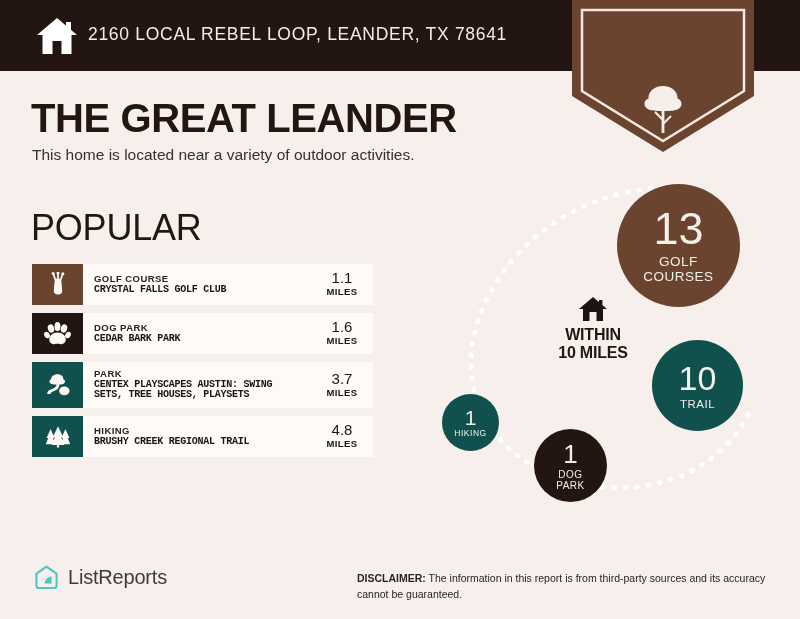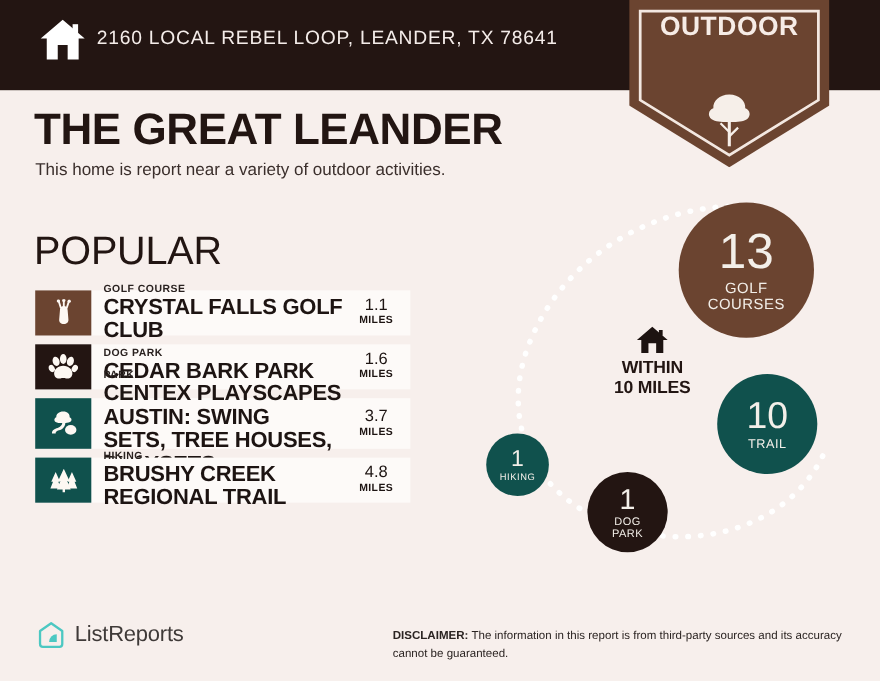--- a/index.html
+++ b/index.html
@@ -17,21 +17,21 @@
     height: 619px;
     overflow: hidden;
     background: #f7efec;
   }
 
   
   .topbar {
     position: absolute;
     left: 0; top: 0;
     width: 800px;
-    height: 82px;
+    height: 71px;
     background: #231512;
   }
   .topbar-house {
     position: absolute;
     left: 36px; top: 16px;
     width: 42px; height: 40px;
   }
   .topbar-address {
     position: absolute;
     left: 88px; top: 24px;
@@ -122,26 +122,27 @@
     min-width: 0;
   }
   .pcat {
     font-size: 9.5px;
     font-weight: 700;
     letter-spacing: 0.45px;
     color: #2a2220;
     line-height: 1.15;
   }
   .pname {
-    font-size: 20px;
+    font-size: 10px;
     font-weight: 700;
     letter-spacing: -0.25px;
     color: #1d1412;
     line-height: 1.06;
     white-space: pre-line;
+    font-family: Liberation Mono, monospace;
   }
   .pdist {
     flex: 0 0 48px;
     padding-right: 7px;
     display: flex;
     flex-direction: column;
     align-items: center;
     justify-content: center;
   }
   .pdist-num {
@@ -270,26 +271,25 @@
     <svg viewBox="0 0 182 152" width="182" height="152">
       <path d="M0 0 L182 0 L182 96 L91 152 L0 96 Z" fill="#6b4430"></path>
       <path d="M10 10 L172 10 L172 91 L91 141 L10 91 Z" fill="none" stroke="#f3e8e1" stroke-width="2.5"></path>
       <g transform="translate(91,108)">
         <path d="M0 -22 C9 -22 15 -16 14.5 -9.5 C19 -8 20 -2.5 16 0.5 C12.5 3.2 5 3 0 3 C-5 3 -12.5 3.2 -16 0.5 C-20 -2.5 -19 -8 -14.5 -9.5 C-15 -16 -9 -22 0 -22 Z" fill="#f6efe9"></path>
         <rect x="-1.4" y="0" width="2.8" height="25" fill="#f6efe9"></rect>
         <path d="M0 12 L-8 4 M0 16 L8 8" stroke="#f6efe9" stroke-width="2" fill="none"></path>
       </g>
     </svg>
     <div class="badge-label">
-      <span>OUTDOOR</span>
     </div>
   </div>
 
   <div class="headline">THE GREAT LEANDER</div>
-  <div class="subhead">This home is report near a variety of outdoor activities.</div>
+  <div class="subhead">This home is located near a variety of outdoor activities.</div>
   <div class="popular">POPULAR</div>
 
   <div class="plist">
 
     <div class="prow">
       <div class="ptile brown">
         <svg width="26" height="26" viewBox="0 0 26 26">
           <path d="M9.5 10 C9.5 7.5 11 6.2 13 6.2 C15 6.2 16.5 7.5 16.5 10 L17.2 18.5 C17.4 21 15.7 22.6 13 22.6 C10.3 22.6 8.6 21 8.8 18.5 Z" fill="#fdf8f3"></path>
           <path d="M10.2 7.5 L8.4 1.8 M13 6.6 L13 1.2 M15.8 7.5 L17.6 2" stroke="#fdf8f3" stroke-width="1.7" fill="none" stroke-linecap="round"></path>
           <circle cx="8.1" cy="1.6" r="1.5" fill="#fdf8f3"></circle>

